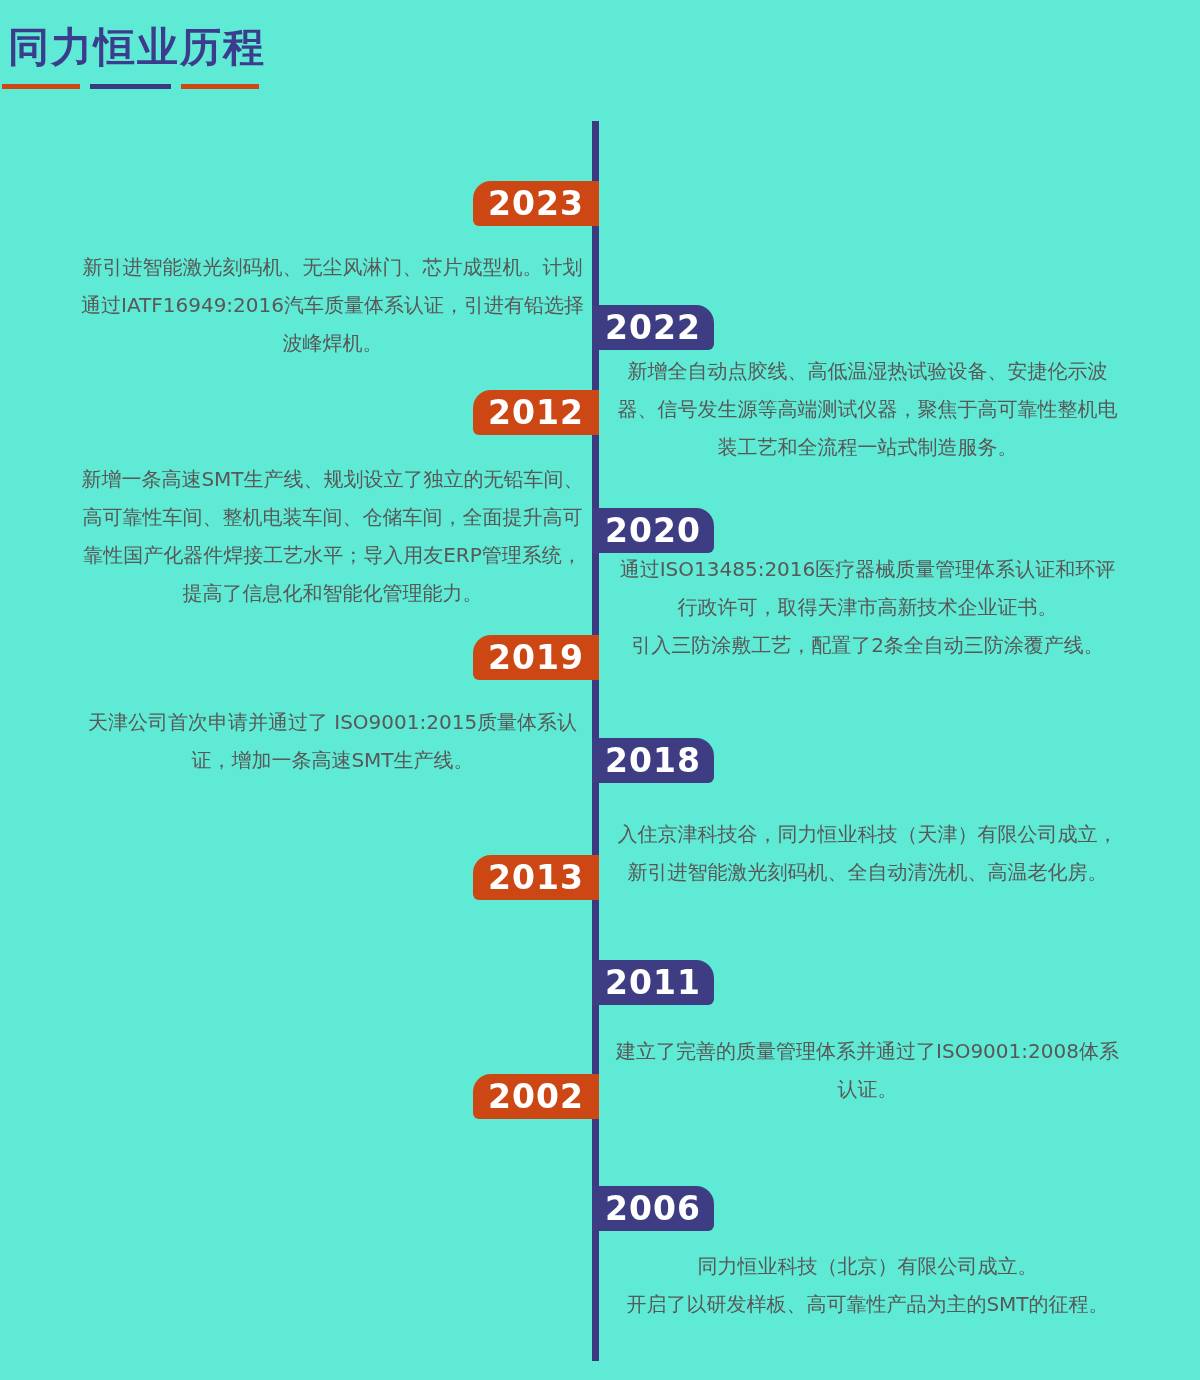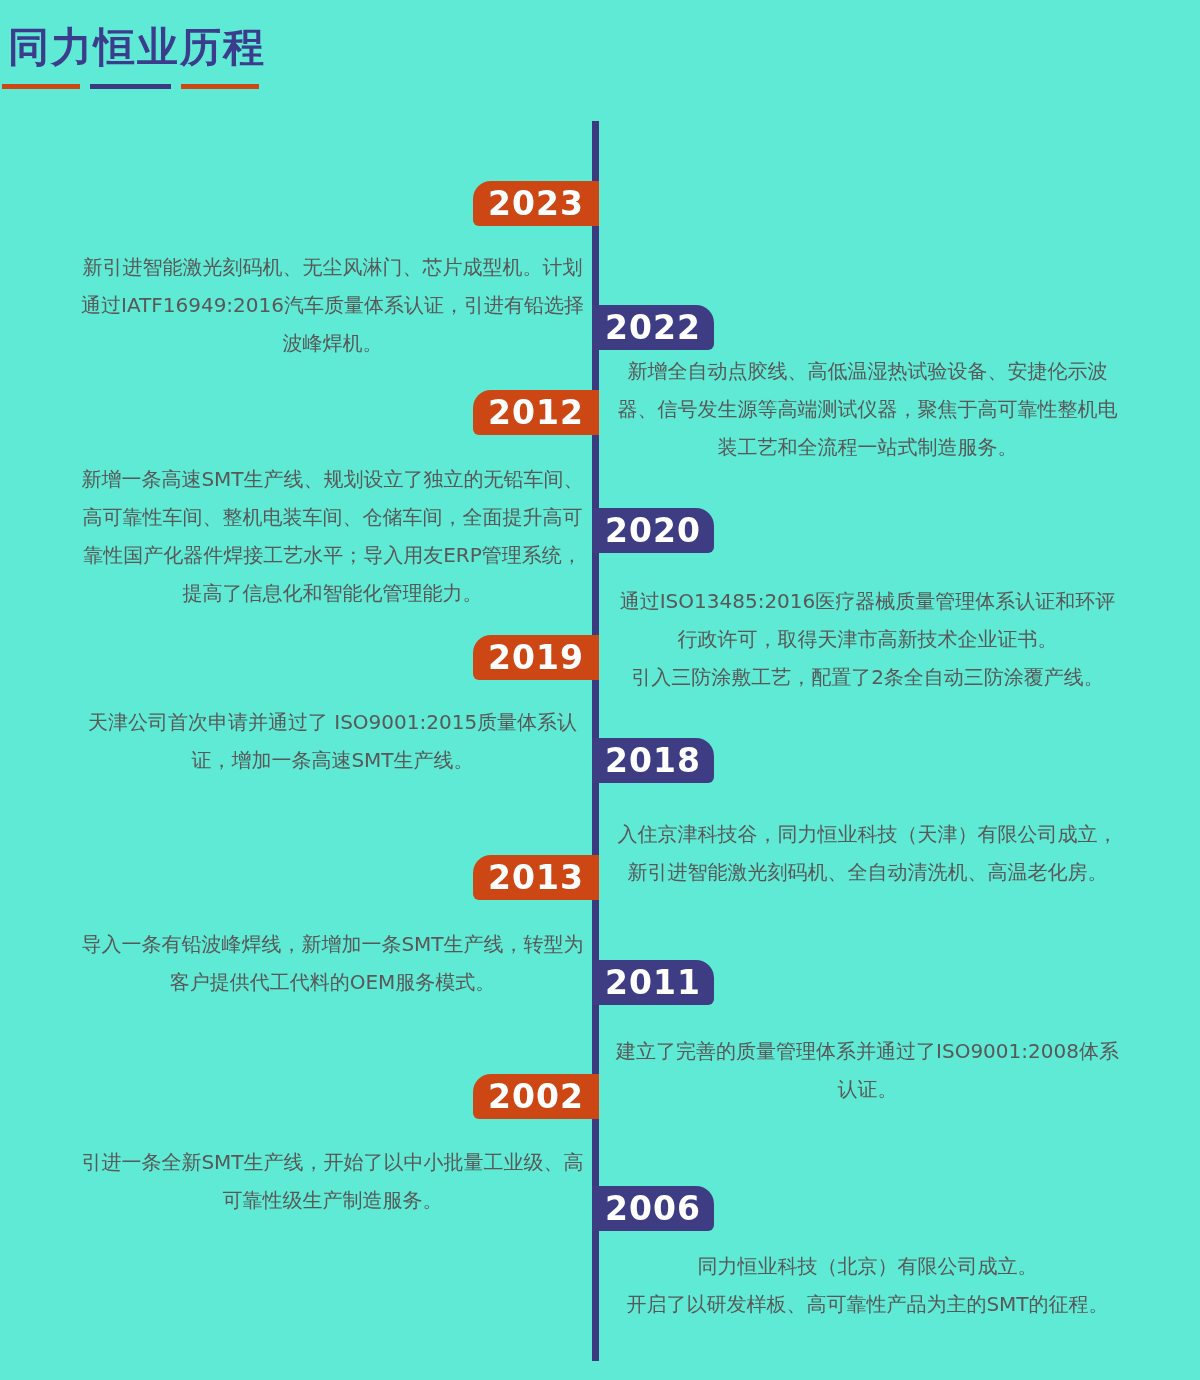--- a/index.html
+++ b/index.html
@@ -93,35 +93,33 @@
   <div class="badge badge-left" style="top:181px">2023</div>
   <div class="entry-text text-left" style="top:248px">新引进智能激光刻码机、无尘风淋门、芯片成型机。计划通过IATF16949:2016汽车质量体系认证，引进有铅选择波峰焊机。</div>
 
   <div class="badge badge-right" style="top:305px">2022</div>
   <div class="entry-text text-right" style="top:352px">新增全自动点胶线、高低温湿热试验设备、安捷伦示波器、信号发生源等高端测试仪器，聚焦于高可靠性整机电装工艺和全流程一站式制造服务。</div>
 
   <div class="badge badge-left" style="top:390px">2012</div>
   <div class="entry-text text-left" style="top:460px">新增一条高速SMT生产线、规划设立了独立的无铅车间、高可靠性车间、整机电装车间、仓储车间，全面提升高可靠性国产化器件焊接工艺水平；导入用友ERP管理系统，提高了信息化和智能化管理能力。</div>
 
   <div class="badge badge-right" style="top:508px">2020</div>
-  <div class="entry-text text-right" style="top:582px">通过ISO13485:2016医疗器械质量管理体系认证和环评行政许可，取得天津市高新技术企业证书。
+  <div class="entry-text text-right" style="top:550px">通过ISO13485:2016医疗器械质量管理体系认证和环评行政许可，取得天津市高新技术企业证书。
 引入三防涂敷工艺，配置了2条全自动三防涂覆产线。</div>
 
   <div class="badge badge-left" style="top:635px">2019</div>
   <div class="entry-text text-left" style="top:703px">天津公司首次申请并通过了 ISO9001:2015质量体系认证，增加一条高速SMT生产线。</div>
 
   <div class="badge badge-right" style="top:738px">2018</div>
   <div class="entry-text text-right" style="top:815px">入住京津科技谷，同力恒业科技（天津）有限公司成立，新引进智能激光刻码机、全自动清洗机、高温老化房。</div>
 
   <div class="badge badge-left" style="top:855px">2013</div>
-  <div class="entry-text text-left" style="top:925px">导入一条有铅波峰焊线，新增加一条SMT生产线，转型为客户提供代工代料的OEM服务模式。</div>
 
   <div class="badge badge-right" style="top:960px">2011</div>
   <div class="entry-text text-right" style="top:1032px">建立了完善的质量管理体系并通过了ISO9001:2008体系认证。</div>
 
   <div class="badge badge-left" style="top:1074px">2002</div>
-  <div class="entry-text text-left" style="top:1143px">引进一条全新SMT生产线，开始了以中小批量工业级、高可靠性级生产制造服务。</div>
 
   <div class="badge badge-right" style="top:1186px">2006</div>
   <div class="entry-text text-right" style="top:1247px">同力恒业科技（北京）有限公司成立。
 开启了以研发样板、高可靠性产品为主的SMT的征程。</div>
 
 </div>
 
 </body></html>

